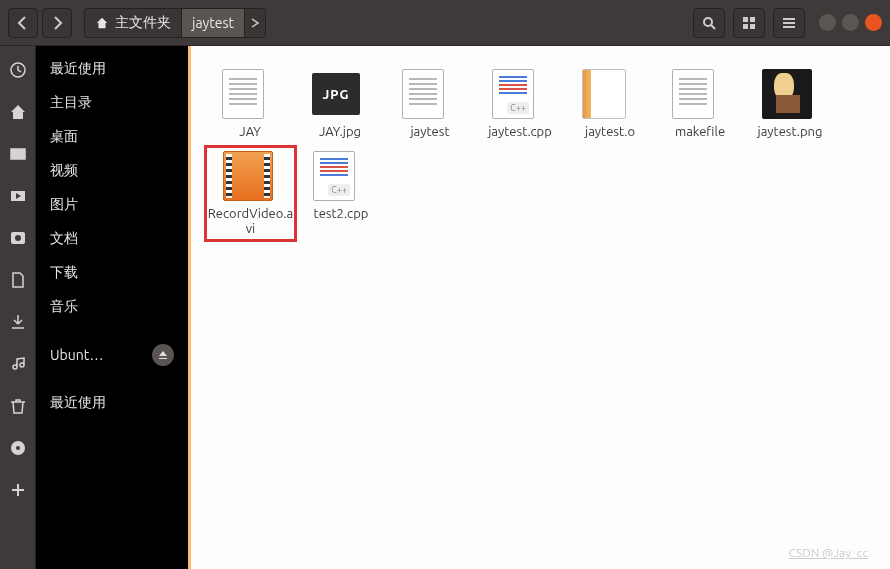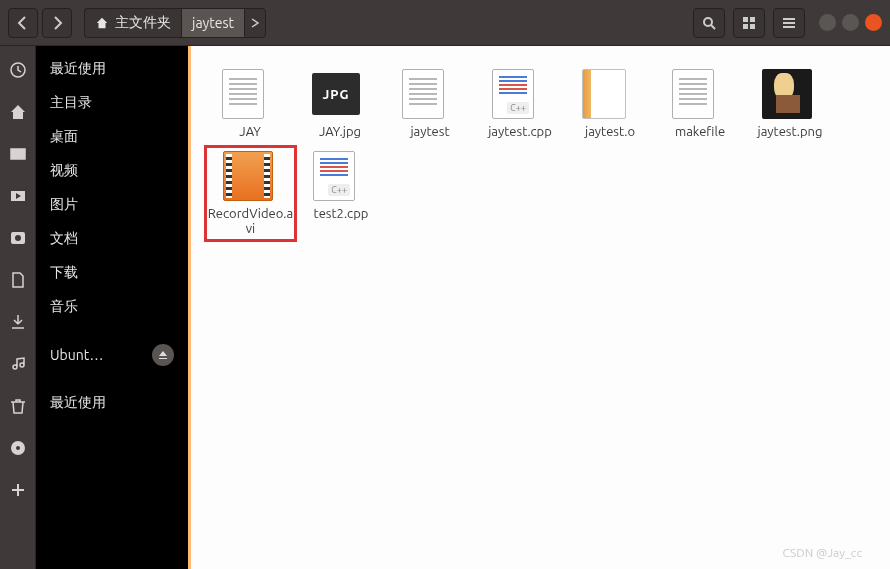--- a/index.html
+++ b/index.html
@@ -53,21 +53,21 @@
 .icon-cpp::after { content:"C++"; position:absolute; bottom:4px; right:4px; font-size:9px; color:#888; background:#eee; padding:1px 3px; border-radius:2px; }
 .icon-o { width: 44px; height: 50px; background: linear-gradient(90deg, #e89a3c 0%, #f0b968 20%, #fff 20%); border: 1px solid #c0c0c0; border-radius: 2px; }
 .icon-png { width: 50px; height: 50px; background: #1a1a1a; border-radius: 2px; position:relative; overflow:hidden; }
 .icon-png::before { content:""; position:absolute; left:12px; top:4px; width:20px; height:28px; background:#f0d090; border-radius: 40% 40% 50% 50%; }
 .icon-png::after { content:""; position:absolute; left:14px; bottom:6px; width:24px; height:18px; background:#8a5a3a; }
 .icon-video { width: 50px; height: 50px; background: linear-gradient(#f0a050, #e87020); border: 1px solid #c06010; border-radius: 2px; position:relative; }
 .icon-video::before, .icon-video::after { content:""; position:absolute; top:2px; bottom:2px; width:6px; background: repeating-linear-gradient(#fff 0 3px, #333 3px 6px); }
 .icon-video::before { left:2px; }
 .icon-video::after { right:2px; }
 
-.watermark { position:absolute; bottom:10px; right:28px; font-size:12px; color:#aaa; opacity:0.6; }
+.watermark { position:absolute; bottom:10px; right:22px; font-size:12px; color:#aaa; opacity:0.6;text-decoration:underline; }
 </style>
 </head>
 <body>
 
 <div class="window">
   <div class="titlebar">
     <div class="nav-btn">
         <svg viewBox="0 0 16 16">
           <path d="M10 2 L4 8 L10 14" stroke="#ccc" stroke-width="2" fill="none"></path>
         </svg>

